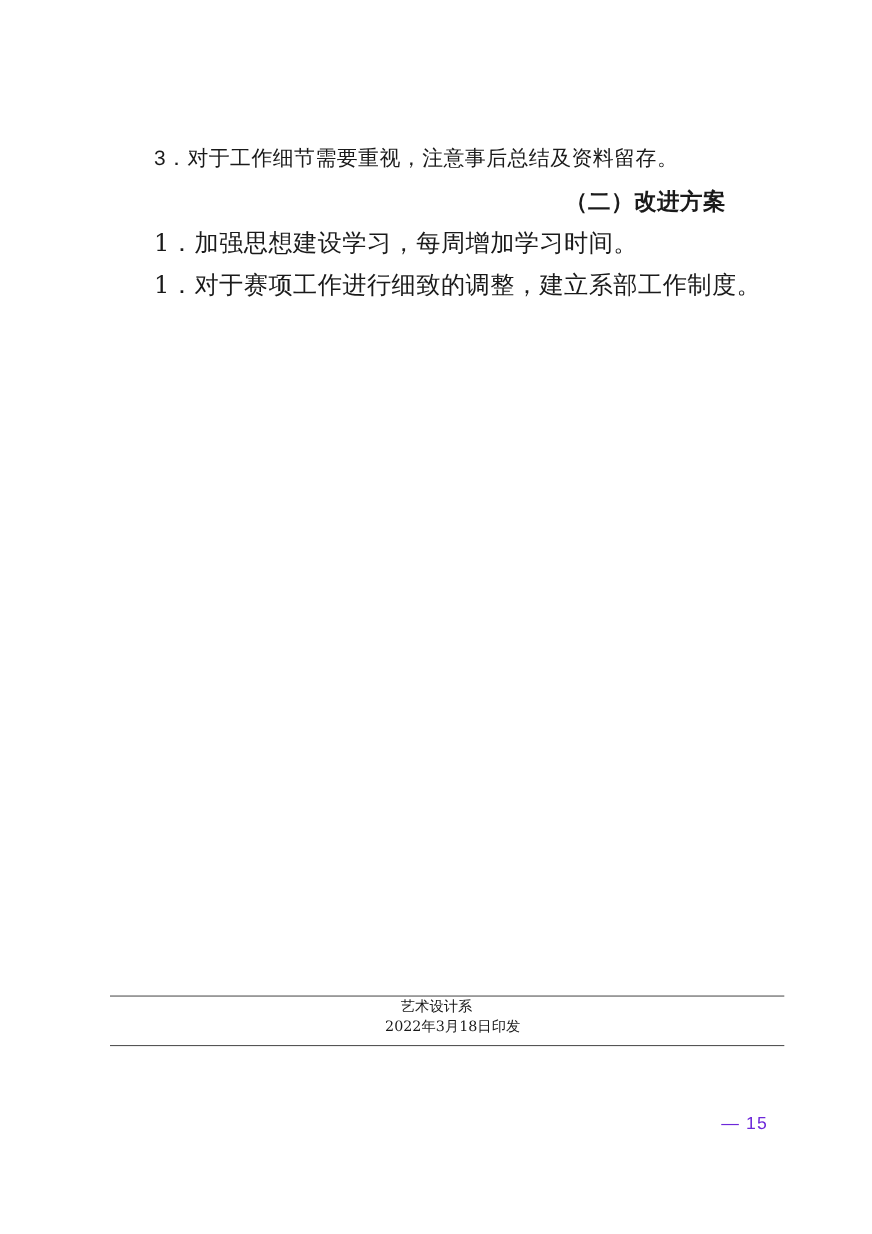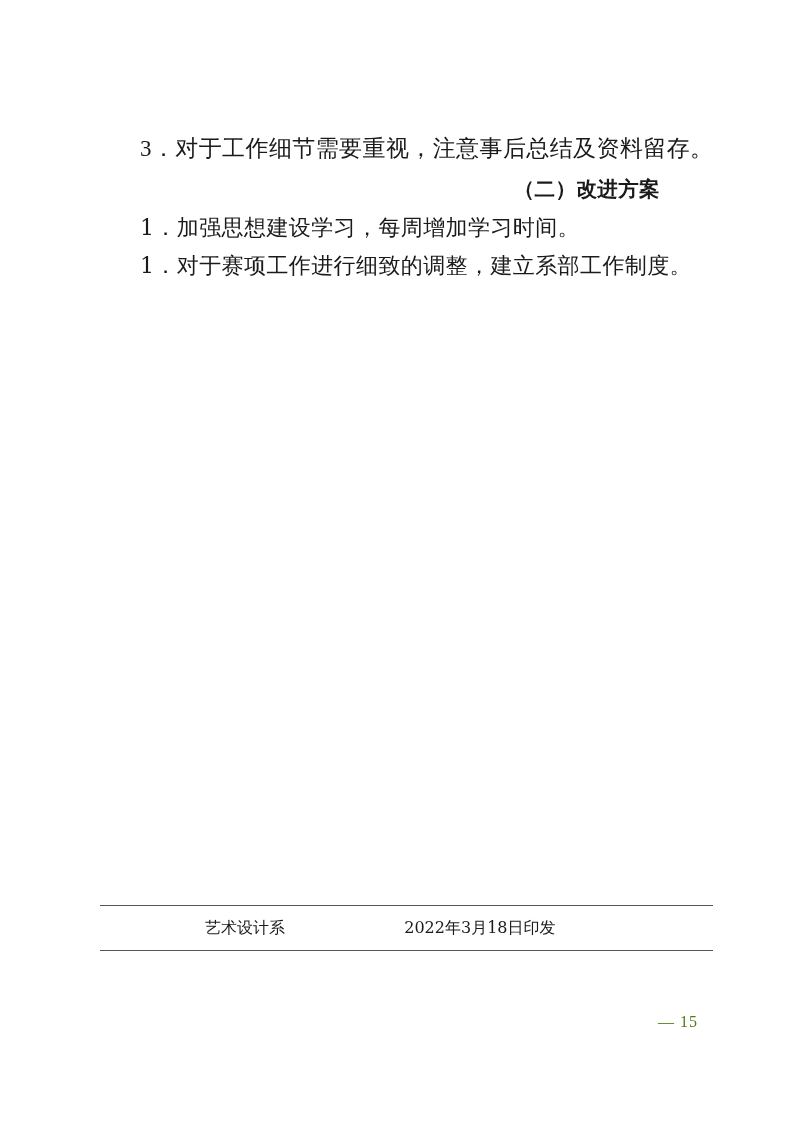--- a/index.html
+++ b/index.html
@@ -19,26 +19,26 @@
     overflow: hidden;
     box-sizing: border-box;
   }
   .content {
     position: absolute;
     left: 140px;
     top: 130px;
     width: 520px;
   }
   .para {
-    font-size: 23px;
+    font-size: 19px;
     line-height: 1.62;
     letter-spacing: 0.4px;
     margin: 0 0 4px 0;
     white-space: pre;
-    font-family: Liberation Serif, serif;
+    font-family: Liberation Sans, sans-serif;
   }
   .para.numbered {
     text-indent: 0;
   }
   .heading {
     font-size: 20.5px;
     line-height: 1.62;
     letter-spacing: 0.4px;
     font-weight: bold;
     margin: 6px 0 4px 0;
@@ -66,41 +66,42 @@
     background: #555555;
     width: 100%;
   }
   .rule.bottom {
     margin-top: 0;
   }
   .footer-row {
     display: flex;
     align-items: center;
     height: 44px;
-    font-size: 16px;
+    font-size: 13px;
     font-family: "DejaVu Serif", "Liberation Serif", serif;
     color: #1a1a1a;
+    flex-direction: column;
   }
   .footer-left {
     width: 48%;
     padding-left: 105px;
     box-sizing: border-box;
   }
   .footer-right {
     flex: 1;
     padding-left: 10px;
     box-sizing: border-box;
   }
   .page-number {
     position: absolute;
     right: 95px;
     top: 1013px;
     font-size: 16px;
-    font-family: Liberation Serif, serif;
-    color: #4d7c0f;
+    font-family: Liberation Sans, sans-serif;
+    color: #6d28d9;
     letter-spacing: 1px;
   }
 </style>
 </head>
 <body>
 
 <div class="page">
 
   <div class="content">
     <p class="para numbered">3．对于工作细节需要重视，注意事后总结及资料留存。</p>

